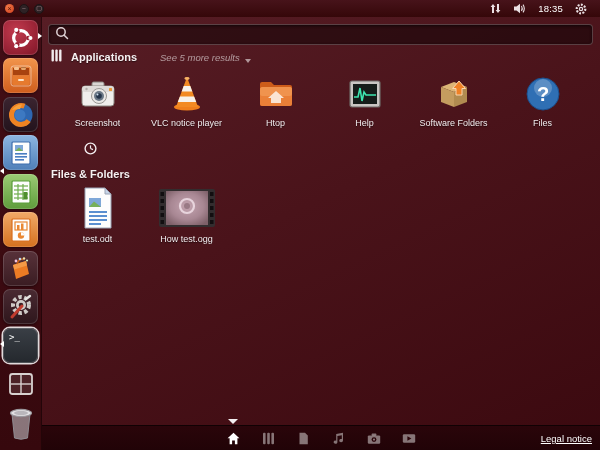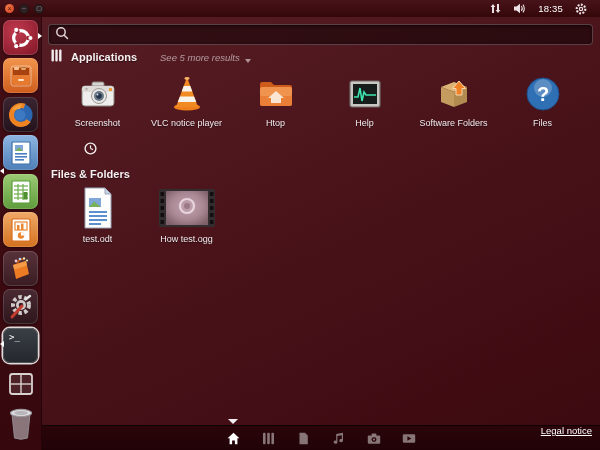--- a/index.html
+++ b/index.html
@@ -52,21 +52,21 @@
   
   .lensbar{position:absolute;left:0;bottom:0;width:558px;height:24px;
            background:linear-gradient(#2a050a,#210307);border-top:1px solid rgba(0,0,0,.5);
            display:flex;align-items:center;justify-content:center;gap:22px;}
   .lens{width:13px;height:13px;color:rgba(255,255,255,.45);cursor:default;}
   .lens.active{color:#ffffff;}
   .lens svg{display:block;}
   .lens-ind{position:absolute;top:-7px;left:186px;width:0;height:0;
             border-left:5px solid transparent;border-right:5px solid transparent;
             border-top:5px solid #f2eef0;}
-  .legal{position:absolute;right:8px;bottom:14px;font-size:9.5px;color:#ffffff;
+  .legal{position:absolute;right:8px;bottom:6px;font-size:9.5px;color:#ffffff;
          text-decoration:underline;cursor:default;z-index:15;}
 </style>
 </head>
 <body>
 
 <div class="panel">
   <div class="winctl">
     <div class="wbtn close">×</div>
     <div class="wbtn dim">–</div>
     <div class="wbtn dim">▢</div>

